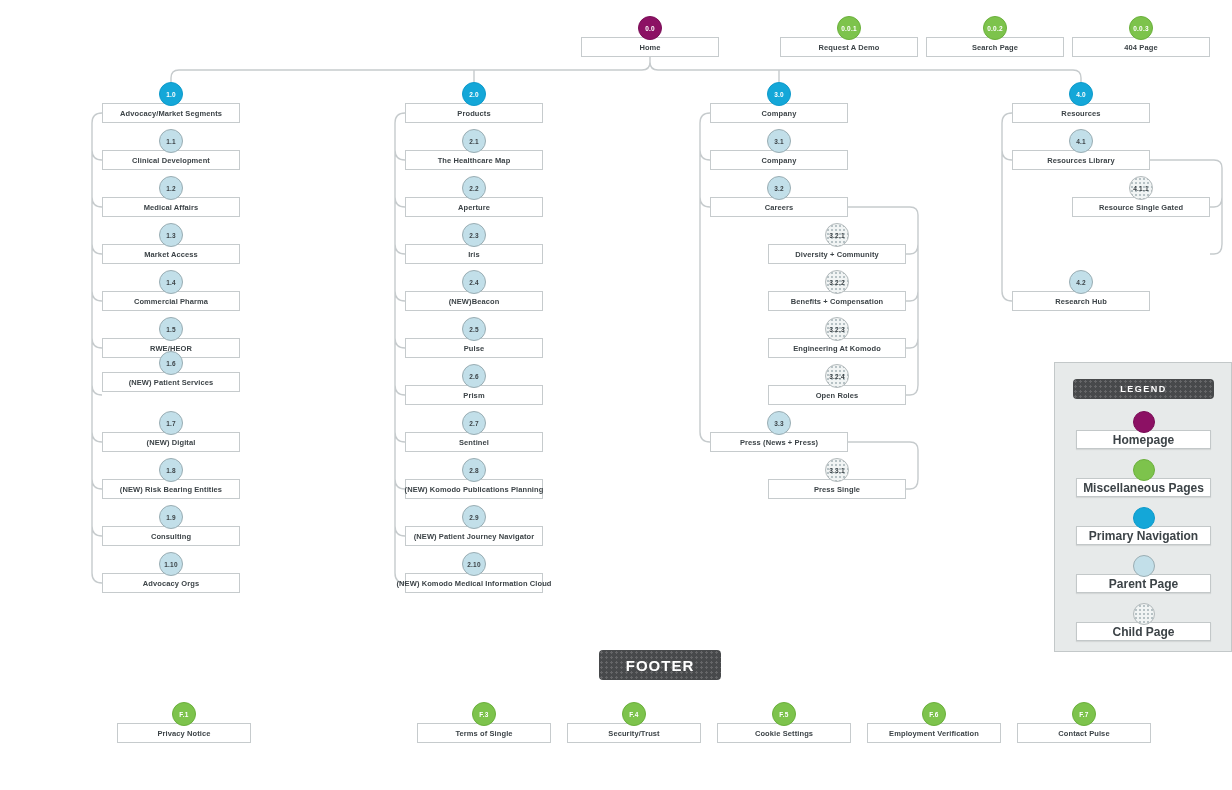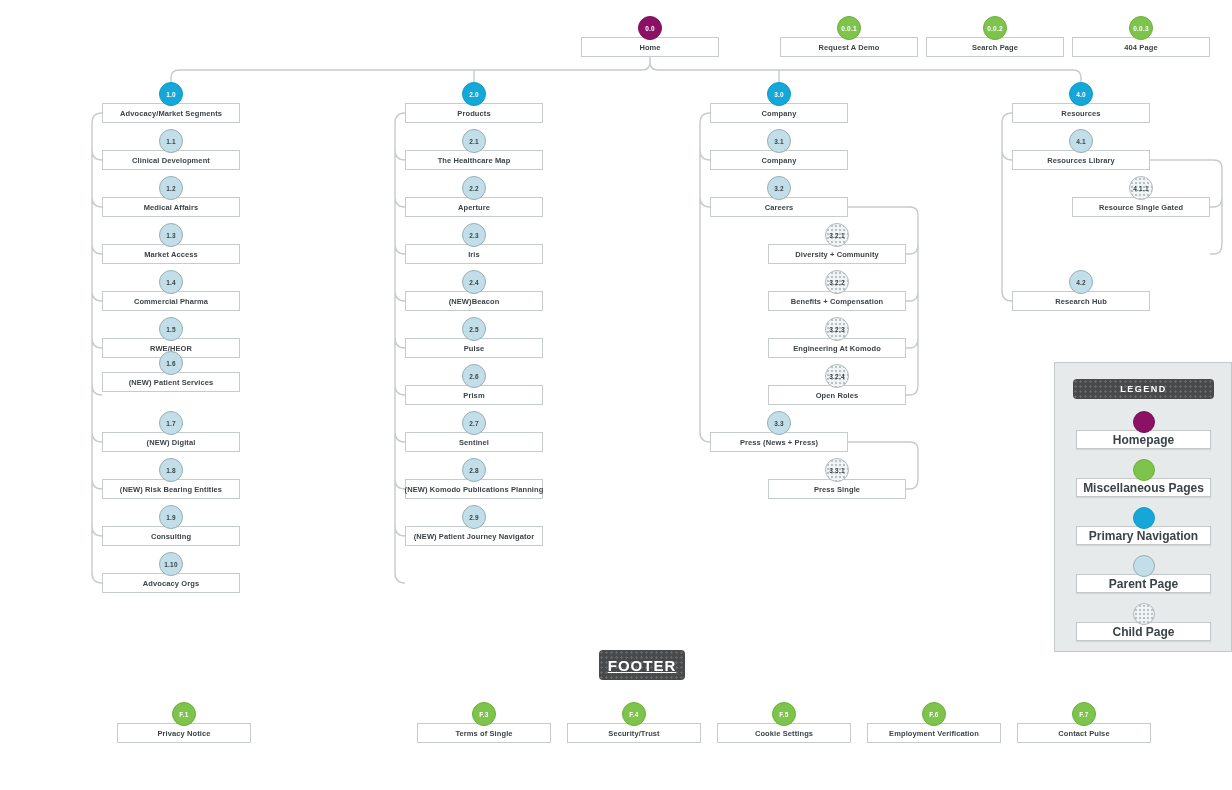--- a/index.html
+++ b/index.html
@@ -33,22 +33,22 @@
   #legend{position:absolute;left:1010px;top:362px;width:178px;height:290px;
           background:#e7eaea;border:1px solid #c3c8c9;z-index:1;box-sizing:border-box;}
   #legend .darkbox{position:absolute;left:18px;top:16px;width:141px;height:20px;
                    font-size:9px;letter-spacing:1.5px;}
   .lg-item{position:absolute;left:21px;width:135px;}
   .lg-circle{width:22px;height:22px;border-radius:50%;margin:0 auto;position:relative;z-index:2;box-sizing:border-box;}
   .lg-box{margin-top:-3px;height:19px;background:#fff;border:1px solid #c3c8c9;
           box-shadow:0 1px 1px rgba(0,0,0,0.08);display:flex;align-items:center;justify-content:center;
           font-size:12px;font-weight:bold;color:#3c4347;white-space:nowrap;box-sizing:border-box;}
 
-  #footer-label{position:absolute;left:555px;top:650px;width:86px;height:30px;
-                font-size:15px;letter-spacing:1px;z-index:1;text-decoration:underline;}
+  #footer-label{position:absolute;left:555px;top:650px;width:122px;height:30px;
+                font-size:15px;letter-spacing:1px;z-index:1;}
   .fnode{width:134px;text-align:center;}
 </style>
 </head>
 <body>
 
 <div id="canvas">
 
   <svg class="wires">
 
     <path d="M127 82 V78 Q127 70 135 70 H598 Q606 70 606 62 V57 M606 57 V62 Q606 70 614 70 H1029 Q1037 70 1037 78 V82 M430 70 V82 M735 70 V82"></path>
@@ -156,20 +156,24 @@
     <div class="circle c-parent">2.7</div>
     <div class="nbox">Sentinel</div>
   </div>
   <div class="node" style="left:361px;top:458px">
     <div class="circle c-parent">2.8</div>
     <div class="nbox">(NEW) Komodo Publications Planning</div>
   </div>
   <div class="node" style="left:361px;top:505px">
     <div class="circle c-parent">2.9</div>
     <div class="nbox">(NEW) Patient Journey Navigator</div>
+  </div>
+  <div class="node" style="left:361px;top:552px">
+    <div class="circle c-parent">2.10</div>
+    <div class="nbox">(NEW) Komodo Medical Information Cloud</div>
   </div>
 
   <div class="node" style="left:666px;top:82px">
     <div class="circle c-primary">3.0</div>
     <div class="nbox">Company</div>
   </div>
   <div class="node" style="left:666px;top:129px">
     <div class="circle c-parent">3.1</div>
     <div class="nbox">Company</div>
   </div>

